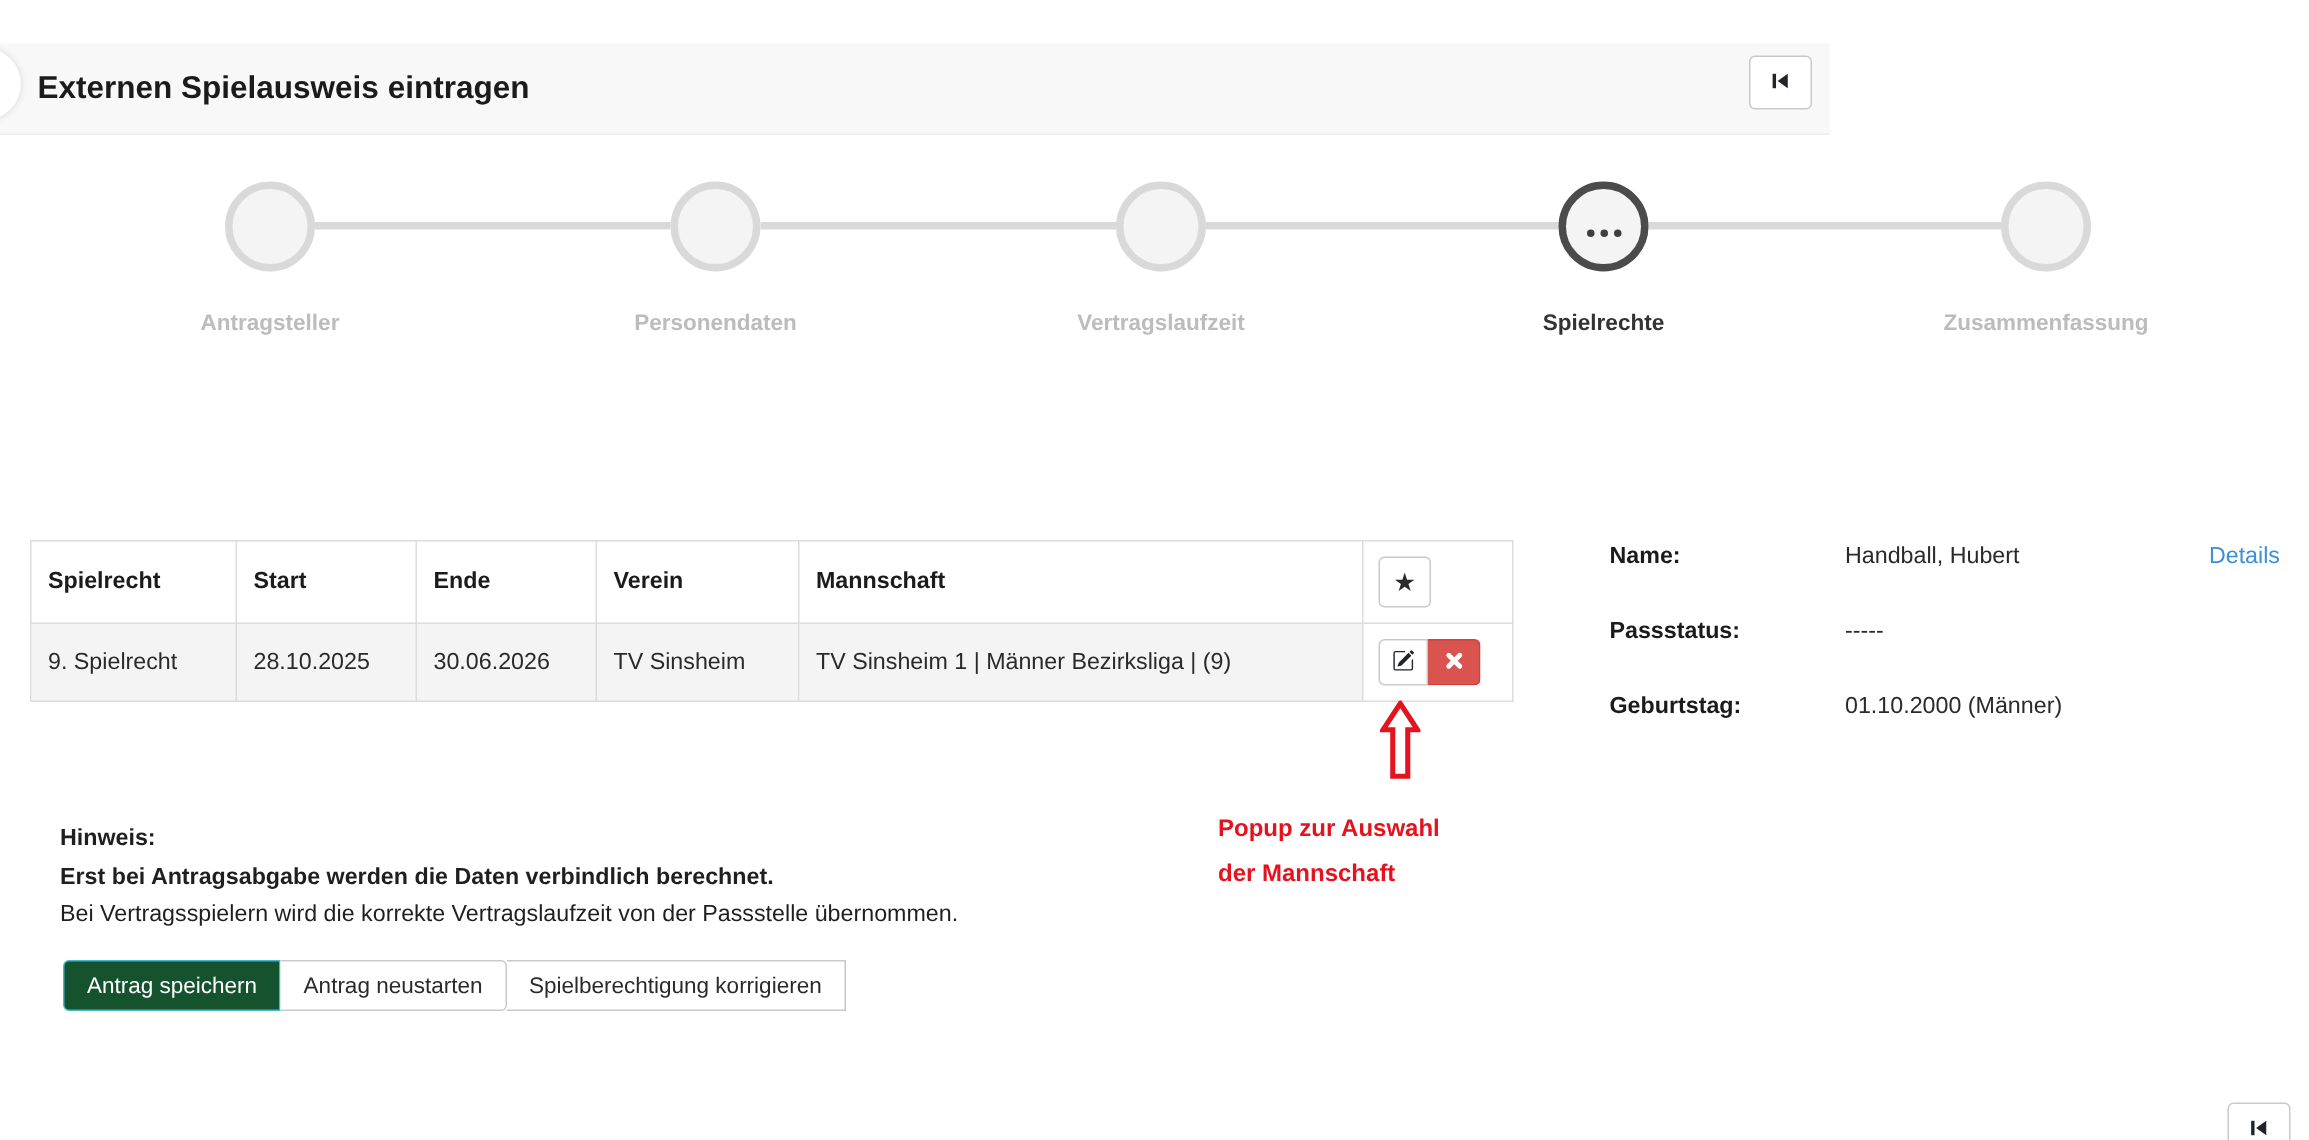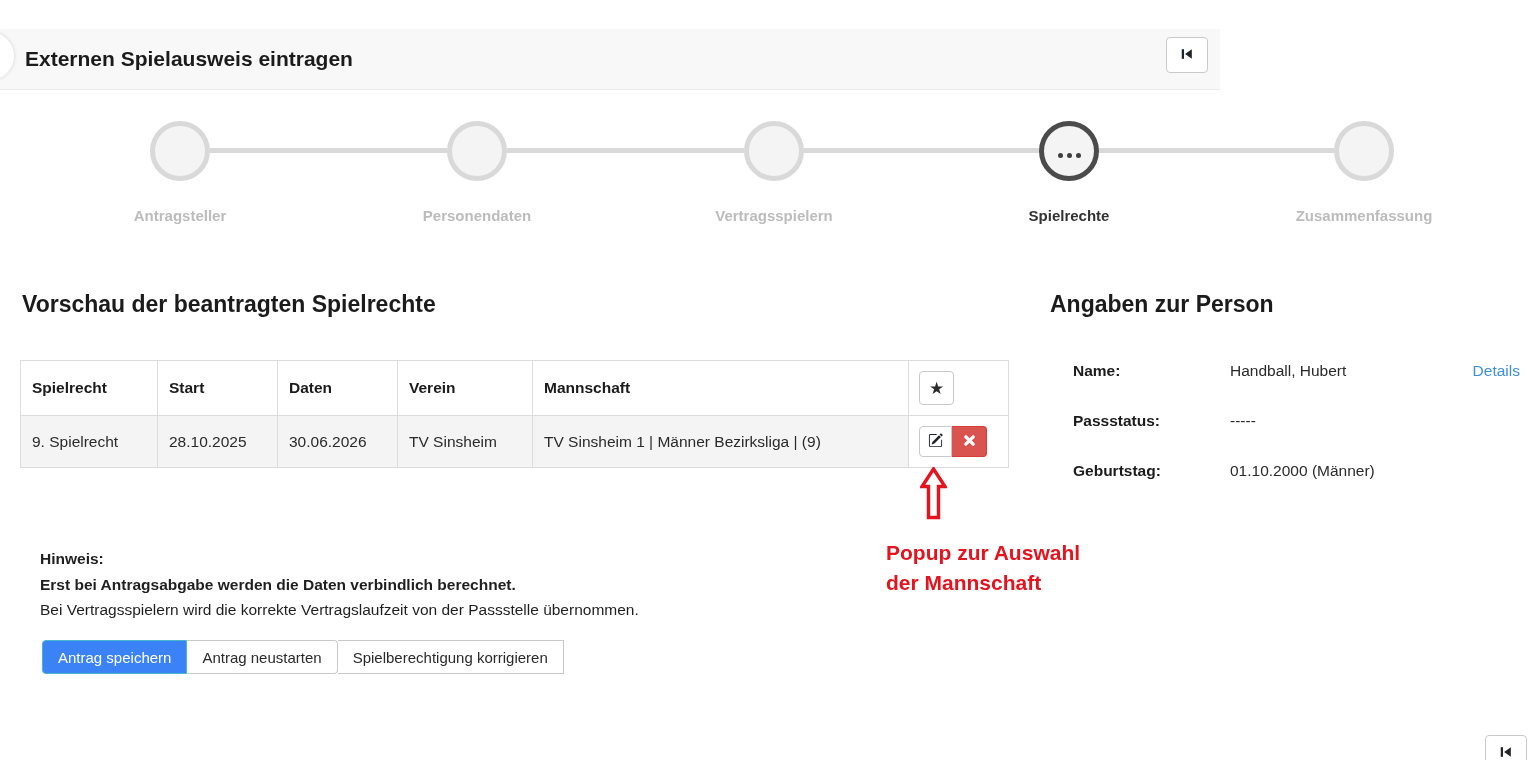--- a/index.html
+++ b/index.html
@@ -61,21 +61,21 @@
   .btn-pair { display:inline-flex; vertical-align:middle; }
   .btn-edit { width:33px; height:31px; background:#fff; border:1px solid #c9c9c9;
               border-radius:4px 0 0 4px; cursor:pointer; display:inline-flex;
               align-items:center; justify-content:center; }
   .btn-delete { width:35px; height:31px; border:1px solid #d43f3a; border-left:none;
               border-radius:0 4px 4px 0; cursor:pointer; display:inline-flex;
               align-items:center; justify-content:center; }
 
   
   .anno-arrow { position:absolute; left:920px; top:467px; }
-  .anno-text { position:absolute; left:886px; top:538px; font-size:21px; font-weight:700;
+  .anno-text { position:absolute; left:812px; top:538px; font-size:16px; font-weight:700;
                line-height:30px; white-space:nowrap; }
 
   
   .person-rows { position:absolute; left:1073px; top:346px; width:447px; }
   .person-row { position:relative; height:50px; display:flex; align-items:center; font-size:15.5px; }
   .p-label { width:157px; font-weight:700; color:#1b1b1b; }
   .p-value { color:#2a2a2a; }
   .p-link { position:absolute; right:0; cursor:pointer; text-decoration:none; }
 
   
@@ -117,54 +117,53 @@
     <div class="step s1">
       <div class="circle"></div>
       <div class="step-label">Antragsteller</div>
     </div>
     <div class="step s2">
       <div class="circle"></div>
       <div class="step-label">Personendaten</div>
     </div>
     <div class="step s3">
       <div class="circle"></div>
-      <div class="step-label">Vertragsspielern</div>
+      <div class="step-label">Vertragslaufzeit</div>
     </div>
     <div class="step s4 active">
       <div class="circle">
         <div class="dots">
             <span></span>
             <span></span>
             <span></span>
           </div>
       </div>
       <div class="step-label">Spielrechte</div>
     </div>
     <div class="step s5">
       <div class="circle"></div>
       <div class="step-label">Zusammenfassung</div>
     </div>
   </div>
 
-  <div class="section-heading h-preview">Vorschau der beantragten Spielrechte</div>
 
   <table class="rights">
     <colgroup>
       <col style="width:137px">
         <col style="width:120px">
         <col style="width:120px">
       <col style="width:135px">
         <col style="width:376px">
         <col style="width:100px">
     </colgroup>
     <thead>
       <tr>
         <th>Spielrecht</th>
         <th>Start</th>
-        <th>Daten</th>
+        <th>Ende</th>
         <th>Verein</th>
         <th>Mannschaft</th>
         <th class="action-cell">
           <button class="icon-btn">
             <span>★</span>
           </button>
         </th>
       </tr>
     </thead>
     <tbody>
@@ -200,21 +199,20 @@
   <div class="anno-arrow">
     <svg width="27" height="53" viewBox="0 0 27 53">
       <polygon points="13.5,2 25,19.5 18.5,19.5 18.5,50.5 8.5,50.5 8.5,19.5 2,19.5" fill="#ffffff" stroke="#e4131e" stroke-width="3.4" stroke-linejoin="miter"></polygon>
     </svg>
   </div>
   <div class="anno-text" style="color:#e4131e">
     <div>Popup zur Auswahl</div>
     <div>der Mannschaft</div>
   </div>
 
-  <div class="section-heading h-person">Angaben zur Person</div>
   <div class="person-rows">
     <div class="person-row">
       <span class="p-label">Name:</span>
       <span class="p-value">Handball, Hubert</span>
       <a class="p-link" style="color:#3d8fd8" href="#">Details</a>
     </div>
     <div class="person-row">
       <span class="p-label">Passstatus:</span>
       <span class="p-value">-----</span>
     </div>
@@ -224,21 +222,21 @@
     </div>
   </div>
 
   <div class="hinweis">
     <div class="b">Hinweis:</div>
     <div class="b">Erst bei Antragsabgabe werden die Daten verbindlich berechnet.</div>
     <div>Bei Vertragsspielern wird die korrekte Vertragslaufzeit von der Passstelle übernommen.</div>
   </div>
 
   <div class="action-group">
-    <button class="btn-primary" style="background:#3b82f6">Antrag speichern</button>
+    <button class="btn-primary" style="background:#14532d">Antrag speichern</button>
     <button class="btn-default last">Antrag neustarten</button>
     <button class="btn-default">Spielberechtigung korrigieren</button>
   </div>
 
   <button class="nav-btn bottom">
     <span>
       <svg width="14" height="14" viewBox="0 0 16 16">
           <rect x="2" y="2.5" width="2.6" height="11" fill="#212529"></rect>
           <path d="M13.5 2.5 L5.8 8 L13.5 13.5 Z" fill="#212529"></path>
         </svg>

